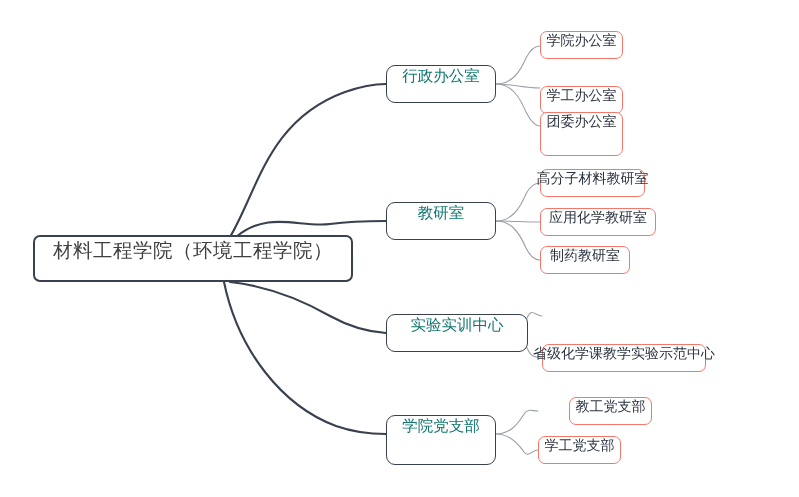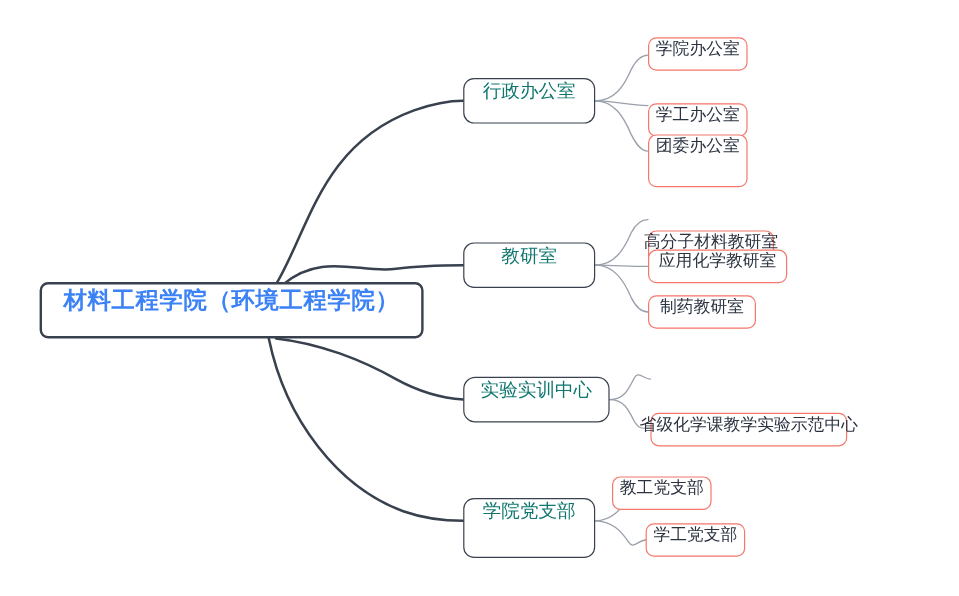--- a/index.html
+++ b/index.html
@@ -30,23 +30,23 @@
     box-sizing: border-box;
     display: flex;
     align-items: flex-start;
     justify-content: center;
     background: #ffffff;
     white-space: nowrap;
   }
   .node-root {
     border: 2.6px solid #39414f;
     border-radius: 7px;
-    color: #3b82f6;
+    color: #404040;
     font-size: 19.5px;
-    font-weight: bold;
+    font-weight: normal;
     letter-spacing: 0.5px;
   }
   .node-branch {
     border: 1.7px solid #39414f;
     border-radius: 9px;
     color: #0f766e;
     font-size: 15.5px;
     font-weight: normal;
   }
   .node-leaf {
@@ -97,40 +97,40 @@
   <div class="node node-leaf" style="left:540px; top:74px; width:83px; height:28px;margin-top:12px;">
     <span>学工办公室</span>
   </div>
   <div class="node node-leaf" style="left:540px; top:112px; width:83px; height:44px;">
     <span>团委办公室</span>
   </div>
 
   <div class="node node-branch" style="left:386px; top:202px; width:110px; height:38px;">
     <span>教研室</span>
   </div>
-  <div class="node node-leaf" style="left:540px; top:169px; width:105px; height:28px;margin-top:23px;">
+  <div class="node node-leaf" style="left:540px; top:169px; width:105px; height:28px;">
     <span>高分子材料教研室</span>
   </div>
   <div class="node node-leaf" style="left:540px; top:208px; width:116px; height:28px;">
     <span>应用化学教研室</span>
   </div>
   <div class="node node-leaf" style="left:540px; top:246px; width:90px; height:28px;">
     <span>制药教研室</span>
   </div>
 
-  <div class="node node-branch" style="left:386px; top:314px; width:122px; height:38px;border-radius:10px;">
+  <div class="node node-branch" style="left:386px; top:314px; width:142px; height:38px;">
     <span>实验实训中心</span>
   </div>
   <div class="node node-leaf" style="left:542px; top:344px; width:164px; height:28px;">
     <span>省级化学课教学实验示范中心</span>
   </div>
 
   <div class="node node-branch" style="left:386px; top:415px; width:110px; height:50px;">
     <span>学院党支部</span>
   </div>
-  <div class="node node-leaf" style="left:510px; top:397px; width:83px; height:28px;">
+  <div class="node node-leaf" style="left:569px; top:397px; width:83px; height:28px;">
     <span>教工党支部</span>
   </div>
   <div class="node node-leaf" style="left:538px; top:436px; width:83px; height:28px;">
     <span>学工党支部</span>
   </div>
 
 </div>
 
 </body></html>

